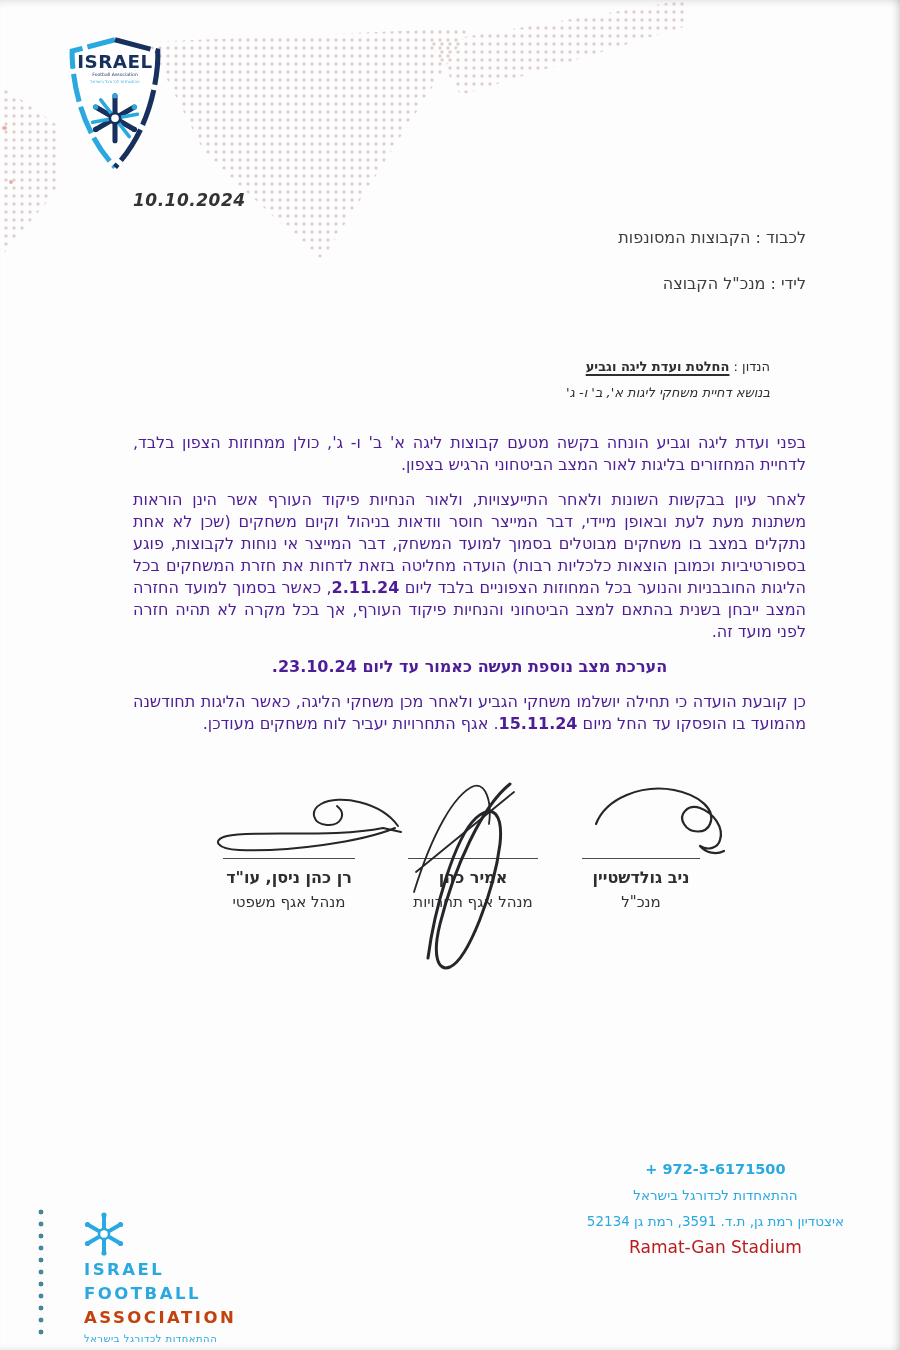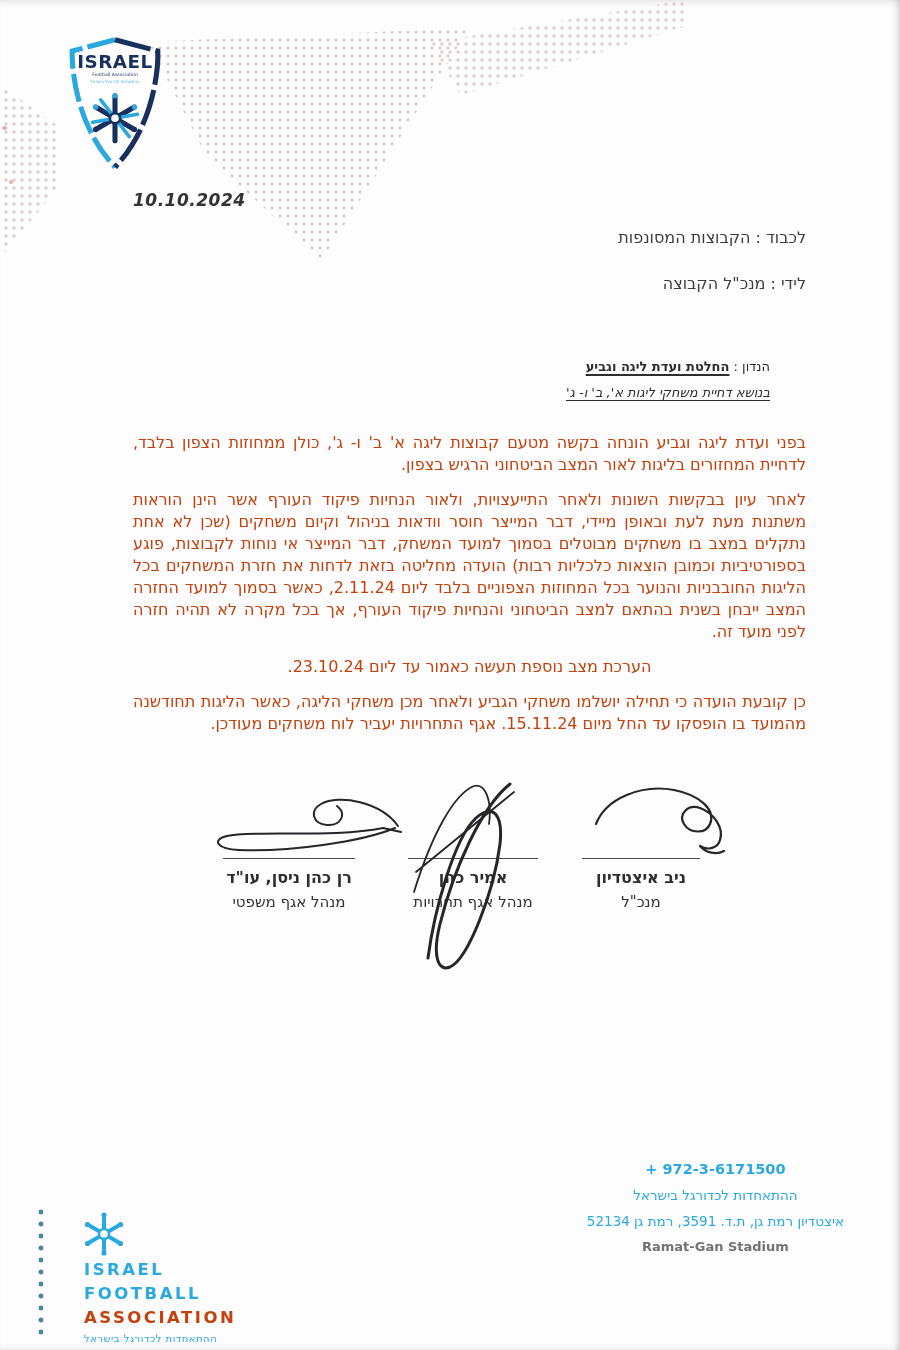--- a/index.html
+++ b/index.html
@@ -25,48 +25,48 @@
   .logo-top { position:absolute; left:60px; top:34px; width:110px; height:140px; z-index:2; }
 
   .date { position:absolute; left:133px; top:190px; font-size:17px; font-weight:600; color:#333; letter-spacing:.5px; z-index:3;font-style:italic; }
 
   .recipients { position:absolute; right:94px; top:228px; direction:rtl; text-align:right; font-size:16px; color:#3d3d3d; z-index:3; }
   .recipients .line { line-height:20px; }
   .recipients .line + .line { margin-top:26px; }
 
   .subject { position:absolute; right:130px; top:354px; direction:rtl; text-align:right; font-size:13px; color:#2e2e2e; line-height:26px; z-index:3; }
   .subject .ttl { font-weight:bold; text-decoration:underline; text-underline-offset:3px; text-decoration-thickness:1.5px; }
-  .subject .sub { font-style:italic; text-decoration:underline; text-underline-offset:3px; text-decoration-thickness:1.3px; }
+  .subject .sub { font-style:italic; text-underline-offset:3px; text-decoration-thickness:1.3px; }
 
-  .body-text { position:absolute; left:133px; width:673px; top:432px; direction:rtl; font-size:16px; line-height:22px; color:#c2410c; z-index:3; }
+  .body-text { position:absolute; left:133px; width:673px; top:432px; direction:rtl; font-size:16px; line-height:22px; color:#4c1d95; z-index:3; }
   .body-text p { text-align:justify; }
   .body-text p.single { text-align:center; }
   .body-text p + p { margin-top:13px; }
-  .bold { font-weight:normal; }
+  .bold { font-weight:bold; }
 
   .sig-col { position:absolute; display:flex; flex-direction:column; align-items:center; z-index:3; }
   .sig-rule { border-top:1.6px solid #4a4a4a; margin-bottom:7px; }
   .sig-name { font-size:16px; font-weight:600; color:#2e2e2e; white-space:nowrap; line-height:24px; }
   .sig-title { font-size:15px; color:#333; white-space:nowrap; line-height:24px; }
   .sig-svg { position:absolute; z-index:4; }
   .sig-svg path { fill:none; stroke:#26262a; stroke-linecap:round; stroke-linejoin:round; }
 
   .vdots { position:absolute; left:36px; top:1206px; width:10px; height:132px; z-index:2;
     background-image: radial-gradient(circle, #45869e 2.2px, transparent 2.7px);
     background-size:10px 12px; background-position:center top; }
   .ball-icon { position:absolute; left:80px; top:1210px; z-index:2; }
   .brand-lines { position:absolute; left:84px; top:1258px; z-index:3; }
   .brand-lines .b1 { font-size:16.5px; font-weight:bold; letter-spacing:2.5px; color:#2aa9e1; line-height:24px; }
   .brand-lines .b3 { color:#c2410c; }
   .brand-lines .tag { font-size:10px; color:#2aa9e1; letter-spacing:.5px; margin-top:3px; direction:rtl; text-align:left; }
 
   .contact { position:absolute; right:56px; top:1156px; text-align:center; z-index:3; line-height:26px; }
   .contact .blue { color:#2aa9e1; font-size:13.5px; direction:rtl; }
   .contact .phone { color:#2aa9e1; font-size:14.5px; font-weight:600; direction:ltr; }
-  .contact .navy { color:#737373; font-weight:bold; font-size:13px; }
+  .contact .navy { color:#b91c1c; font-weight:normal; font-size:17px; }
 </style>
 </head>
 <body>
 
 <div class="page">
 
   <div class="halftone ht-a"></div>
   <div class="halftone ht-b"></div>
   <div class="halftone ht-c"></div>
   <div class="speck" style="left:2px; top:126px; width:5px; height:4px;"></div>
@@ -125,21 +125,21 @@
   <svg class="sig-svg" style="left:402px; top:772px;" width="145" height="205" viewBox="0 0 145 205">
     <path d="M12,120 C30,62 52,22 72,14 C84,11 90,30 87,52 M14,100 L112,20" stroke-width="1.8"></path>
     <path d="M108,12 C80,34 52,96 38,152 C30,184 36,200 48,195 C66,187 92,120 98,72 C101,44 92,30 74,46 C52,66 32,140 26,186" stroke-width="3"></path>
   </svg>
   <svg class="sig-svg" style="left:205px; top:792px;" width="200" height="72" viewBox="0 0 200 72">
     <path d="M193,34 C176,10 134,2 116,12 C104,19 108,32 122,33 C136,34 142,22 132,14 M190,36 C156,50 84,60 34,58 C12,57 6,48 22,44 C48,38 130,46 178,36 L196,40" stroke-width="2"></path>
   </svg>
 
   <div class="sig-col" style="left:578px; top:858px; width:126px;">
     <div class="sig-rule" style="width:118px;"></div>
-    <div class="sig-name">ניב איצטדיון</div>
+    <div class="sig-name">ניב גולדשטיין</div>
     <div class="sig-title">מנכ"ל</div>
   </div>
   <div class="sig-col" style="left:406px; top:858px; width:134px;">
     <div class="sig-rule" style="width:130px;"></div>
     <div class="sig-name">אמיר כהן</div>
     <div class="sig-title">מנהל אגף תחרויות</div>
   </div>
   <div class="sig-col" style="left:222px; top:858px; width:134px;">
     <div class="sig-rule" style="width:132px;"></div>
     <div class="sig-name">רן כהן ניסן, עו"ד</div>

